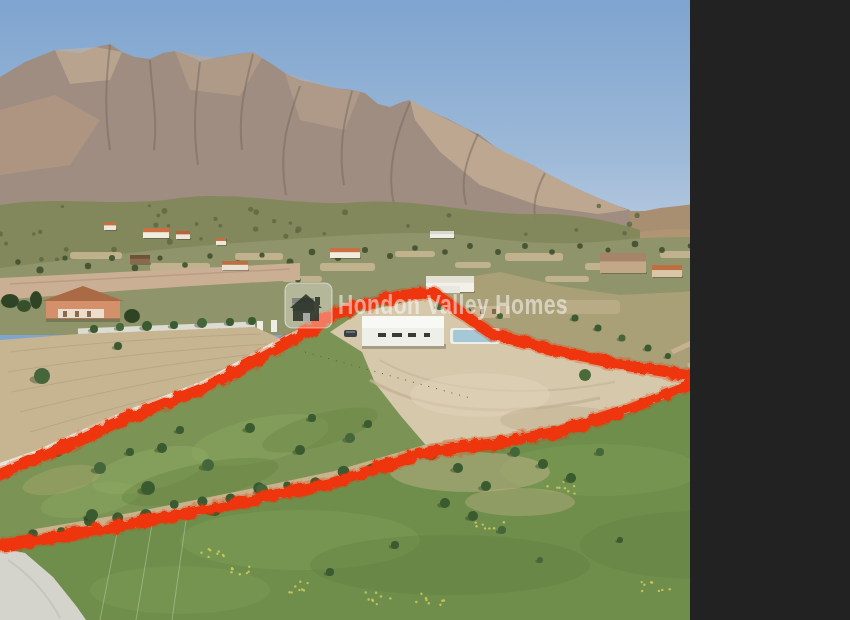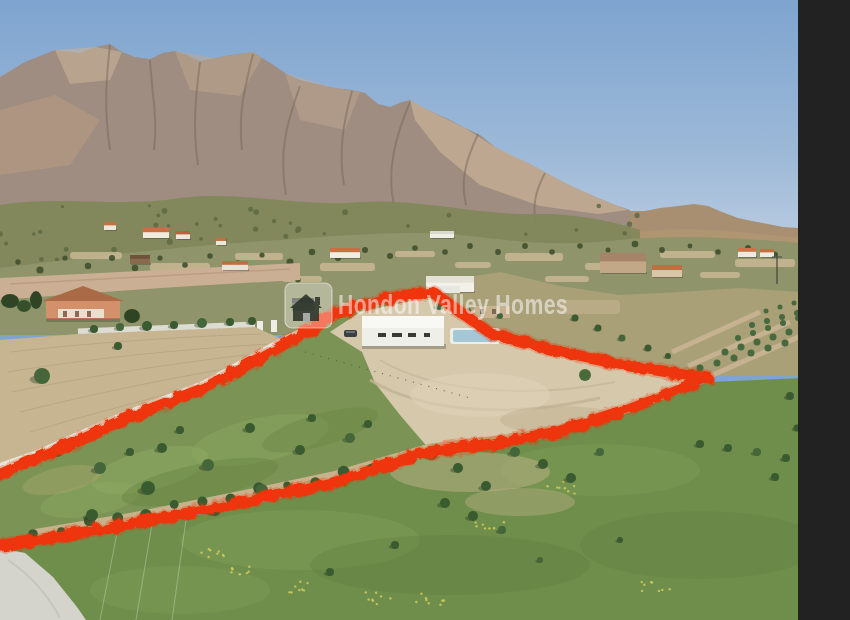--- a/index.html
+++ b/index.html
@@ -2,21 +2,21 @@
 <html style="--boundary-red: #ee3407; --sky-top: #7ea4cf; --sky-horizon: #bccde1; --mountain-rock: #9e8d80; --hillside: #90946a; --ploughed: #c7b592; --plot-green: #7b9455; --plot-dirt: #d5c8ab; --meadow-green: #6f8e4c; --road-grey: #d4d4cc; --building-white: #efefea; --pool-blue: #a6c8d6;"><head>
 <meta charset="utf-8">
 <style>
   :root{
     --boundary-red:#ee3407; --sky-top:#7ea4cf; --sky-horizon:#bccde1;
     --mountain-rock:#9e8d80; --hillside:#90946a; --ploughed:#c7b592;
     --plot-green:#7b9455; --plot-dirt:#d5c8ab; --meadow-green:#6f8e4c;
     --road-grey:#d4d4cc; --building-white:#efefea; --pool-blue:#a6c8d6;
   }
   html,body{margin:0;padding:0;background:#222;}
-  .stage{width:798px;height:620px;position:relative;overflow:hidden;
+  .stage{width:690px;height:620px;position:relative;overflow:hidden;
          font-family:"Liberation Sans",sans-serif;background:var(--sky-top);}
   svg{display:block}
   .boundary{fill:none;stroke:var(--boundary-red);stroke-width:11;stroke-linejoin:round;stroke-linecap:round}
   .boundary-halo{fill:none;stroke:var(--boundary-red);stroke-width:15;stroke-linejoin:round;stroke-linecap:round;opacity:.28}
   .sky-s0{stop-color:var(--sky-top)} .sky-s1{stop-color:#9db9d8} .sky-s2{stop-color:var(--sky-horizon)}
   .mountain{fill:var(--mountain-rock)}
   .hillside{fill:var(--hillside)}
   .ploughed{fill:var(--ploughed)}
   .field-green{fill:var(--plot-green)}
   .plot-dirt{fill:var(--plot-dirt)}

